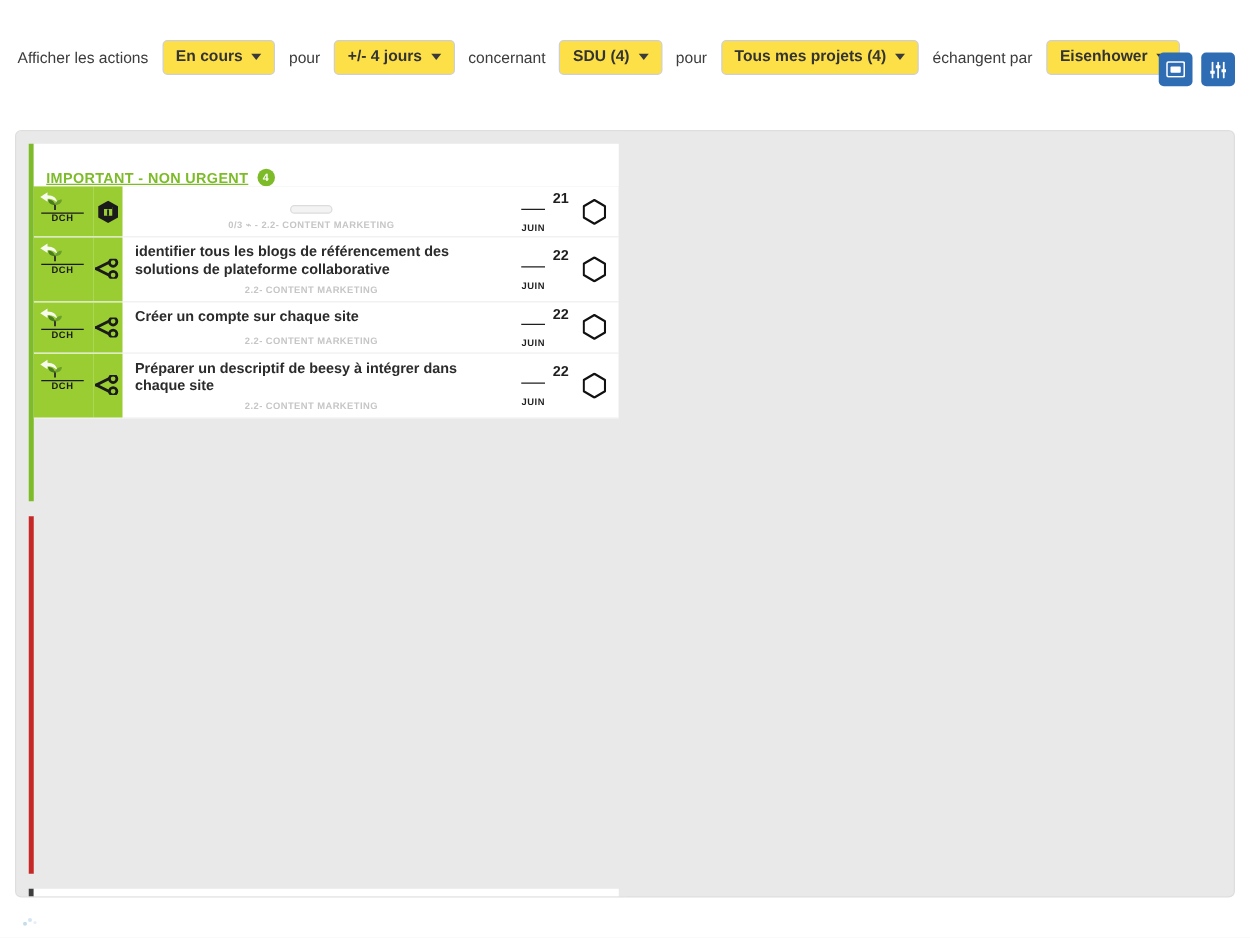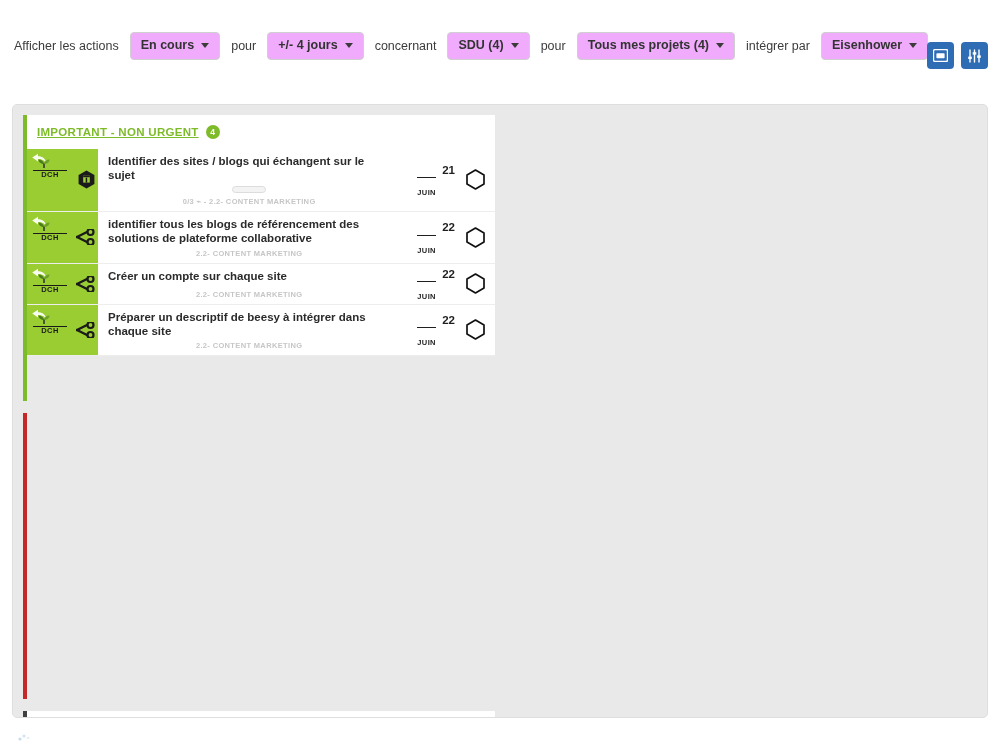--- a/index.html
+++ b/index.html
@@ -21,21 +21,21 @@
     padding: 0 14px;
   }
   .tb-label {
     font-size: 12.5px;
     color: #3c3c3c;
     margin: 0 6px;
     white-space: nowrap;
   }
   .tb-label:first-child { margin-left: 0; }
   .tb-select {
-    background: #f0abfc;
+    background: #fde047;
     border: 1px solid #cfcfcf;
     border-radius: 4px;
     padding: 6px 10px 7px 10px;
     font-size: 12.5px;
     font-weight: bold;
     color: #333;
     margin: 0 5px;
     display: inline-flex;
     align-items: center;
     gap: 6px;
@@ -92,21 +92,21 @@
     width: 4px;
     bottom: 2px;
   }
   .q-header {
     position: absolute;
     left: 14px; top: 10px;
     right: 6px;
     height: 34px;
     background: #ffffff;
     display: flex;
-    align-items: center;
+    align-items: flex-end;
     padding-left: 10px;
   }
   .q-title {
     font-size: 11.5px;
     font-weight: bold;
     letter-spacing: .3px;
     text-decoration: underline;
     white-space: nowrap;
   }
   .q-badge {
@@ -273,21 +273,21 @@
     <i class="caret"></i>
   </span>
 
   <span class="tb-label">pour</span>
 
   <span class="tb-select">
     <span>Tous mes projets (4)</span>
     <i class="caret"></i>
   </span>
 
-  <span class="tb-label">intégrer par</span>
+  <span class="tb-label">échangent par</span>
 
   <span class="tb-select">
     <span>Eisenhower</span>
     <i class="caret"></i>
   </span>
 
   <div id="toolbar-right">
     <div class="tb-btn">
       <svg width="15" height="13" viewBox="0 0 15 13">
         <rect x="0.5" y="0.5" width="14" height="12" rx="1.5" fill="none" stroke="#ffffff" stroke-width="1.4"></rect>
@@ -333,21 +333,20 @@
           </div>
           <div class="task-type">
             <svg width="17" height="19" viewBox="0 0 17 19">
               <polygon points="8.5,0.6 16.4,5 16.4,14 8.5,18.4 0.6,14 0.6,5" fill="#1b1b1b"></polygon>
               <rect x="5.2" y="5.6" width="6.6" height="7" fill="#9acd32"></rect>
               <rect x="5.2" y="5.6" width="6.6" height="1.6" fill="#1b1b1b"></rect>
               <rect x="7.7" y="7.6" width="1.5" height="5" fill="#1b1b1b"></rect>
             </svg>
           </div>
           <div class="task-body">
-            <div class="task-title">Identifier des sites / blogs qui échangent sur le sujet</div>
             <div class="task-meta">
               <span class="progress-pill"></span>
               <span class="meta-text">0/3  ⌁ - 2.2- CONTENT MARKETING</span>
             </div>
           </div>
           <div class="task-date">
             <span class="date-day">21</span>
             <span class="date-month">JUIN</span>
           </div>
           <div class="task-check">

